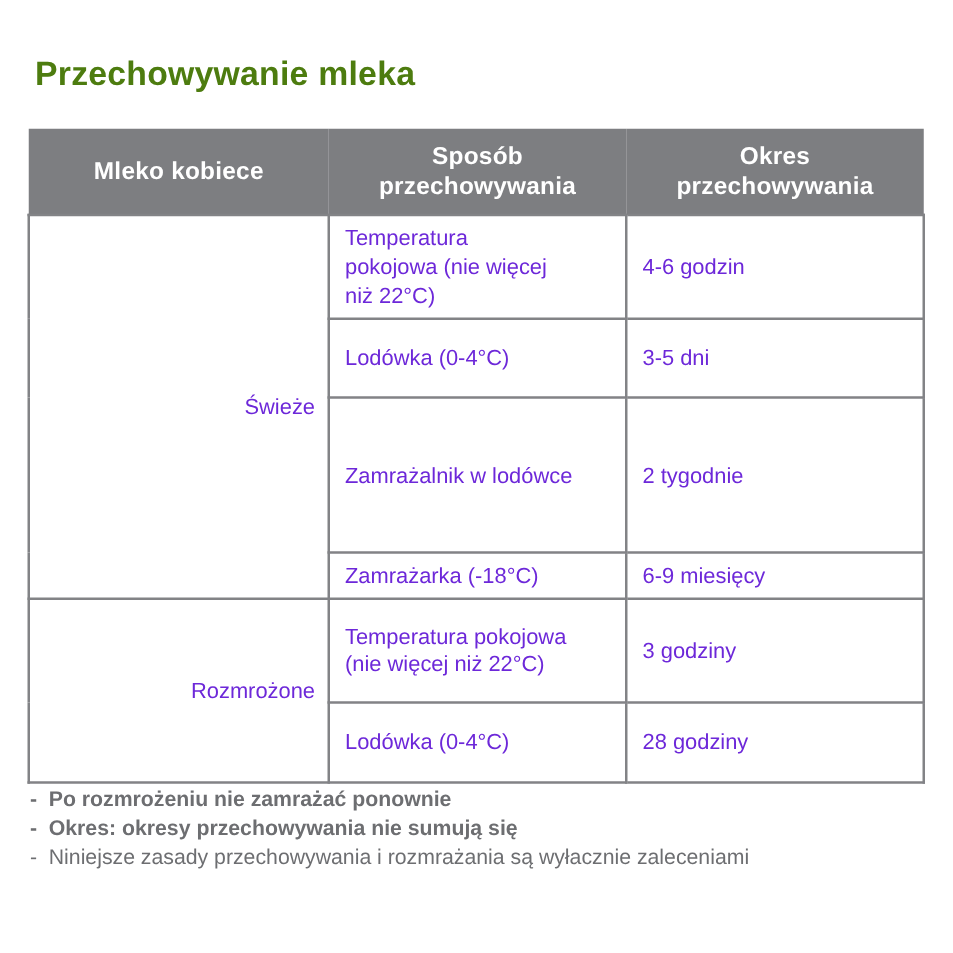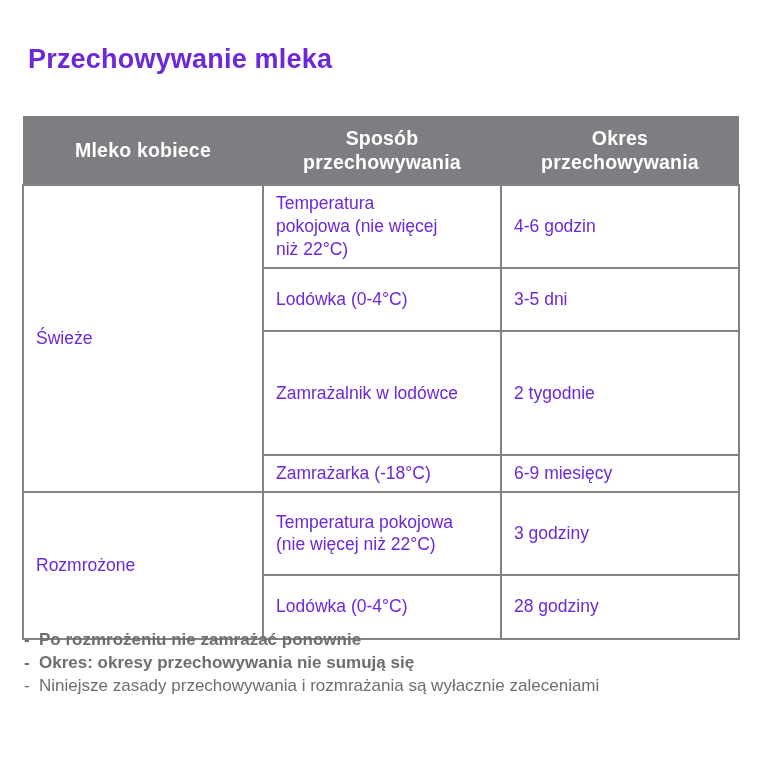--- a/index.html
+++ b/index.html
@@ -10,27 +10,27 @@
     color: #6d6e71;
     overflow: hidden;
   }
   .page { position: relative; width: 762px; height: 762px; }
 
   .title {
     position: absolute;
     left: 28px; top: 44px;
     font-size: 27px;
     font-weight: bold;
-    color: #6d28d9;
+    color: #4d7c0f;
     letter-spacing: 0.2px;
   }
 
   table.storage {
     position: absolute;
-    left: 22px; top: 116px;
+    left: 22px; top: 103px;
     width: 716px;
     border-collapse: collapse;
     table-layout: fixed;
     border-radius: 31px;
   }
   table.storage col.c1 { width: 240px; }
   table.storage col.c2 { width: 238px; }
   table.storage col.c3 { width: 238px; }
 
   table.storage th {
@@ -52,20 +52,21 @@
     vertical-align: middle;
     font-size: 17.5px;
     padding: 6px 10px 6px 12px;
     white-space: pre-line;
     line-height: 1.3;
     color: #6d28d9;
   }
   td.section-label {
     font-size: 19px;
     padding-left: 13px;
+    text-align: right;
   }
   tr.r-a1 { height: 83px; }
   tr.r-a2 { height: 63px; }
   tr.r-a3 { height: 124px; }
   tr.r-a4 { height: 22px; }
   tr.r-b1 { height: 83px; }
   tr.r-b2 { height: 64px; }
 
   .notes {
     position: absolute;

